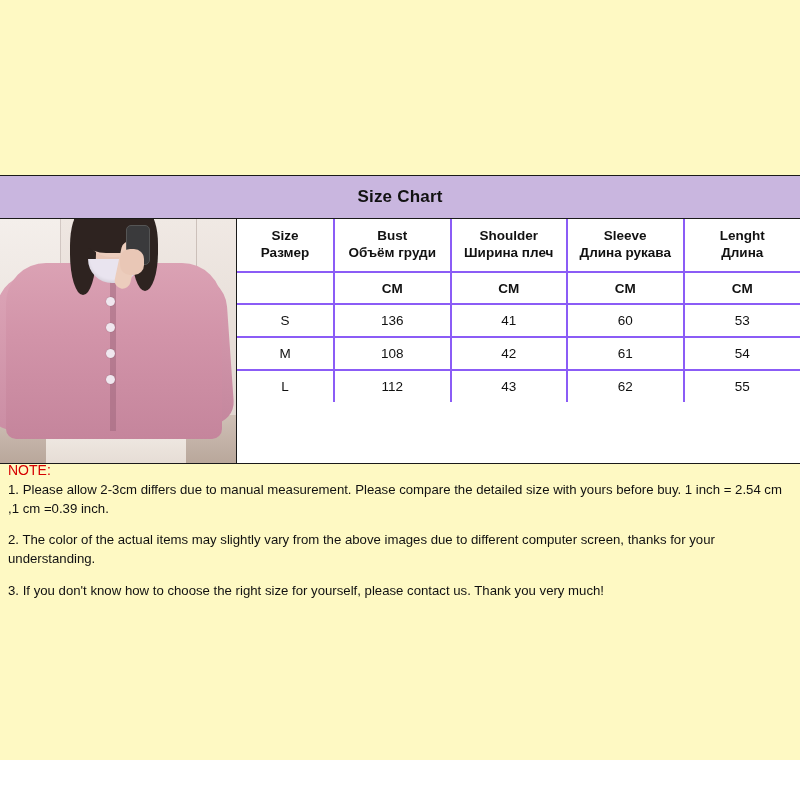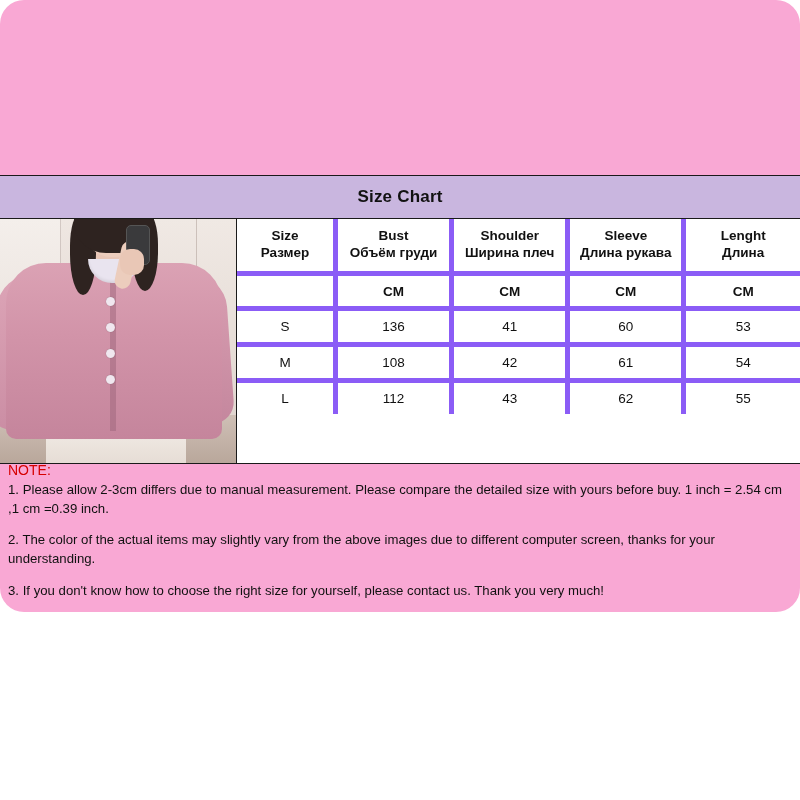--- a/index.html
+++ b/index.html
@@ -7,24 +7,23 @@
     padding: 0;
     width: 800px;
     height: 800px;
     background: #ffffff;
     font-family: "Liberation Sans", sans-serif;
   }
 
   #page {
     position: relative;
     width: 800px;
-    height: 612px;
-    background: #f9a8d4;
+    height: 760px;
+    background: #fef9c3;
     overflow: hidden;
-    border-radius: 24px;
   }
 
   
   .chart-block {
     position: absolute;
     left: 0;
     top: 175px;
     width: 800px;
     background: #ffffff;
     border-top: 1px solid #1a1a1a;
@@ -160,21 +159,21 @@
 
   
   .table-wrap { flex: 1 1 auto; }
   table.size-table {
     width: 100%;
     border-collapse: collapse;
     table-layout: fixed;
   }
   table.size-table th,
   table.size-table td {
-    border: 5px solid #8b5cf6;
+    border: 2px solid #8b5cf6;
     text-align: center;
     color: #111;
     font-size: 13.5px;
     padding: 0;
   }
   table.size-table th:first-child,
   table.size-table td:first-child { border-left: none; }
   table.size-table th:last-child,
   table.size-table td:last-child { border-right: none; }
   table.size-table tr:first-child th { border-top: none; }

